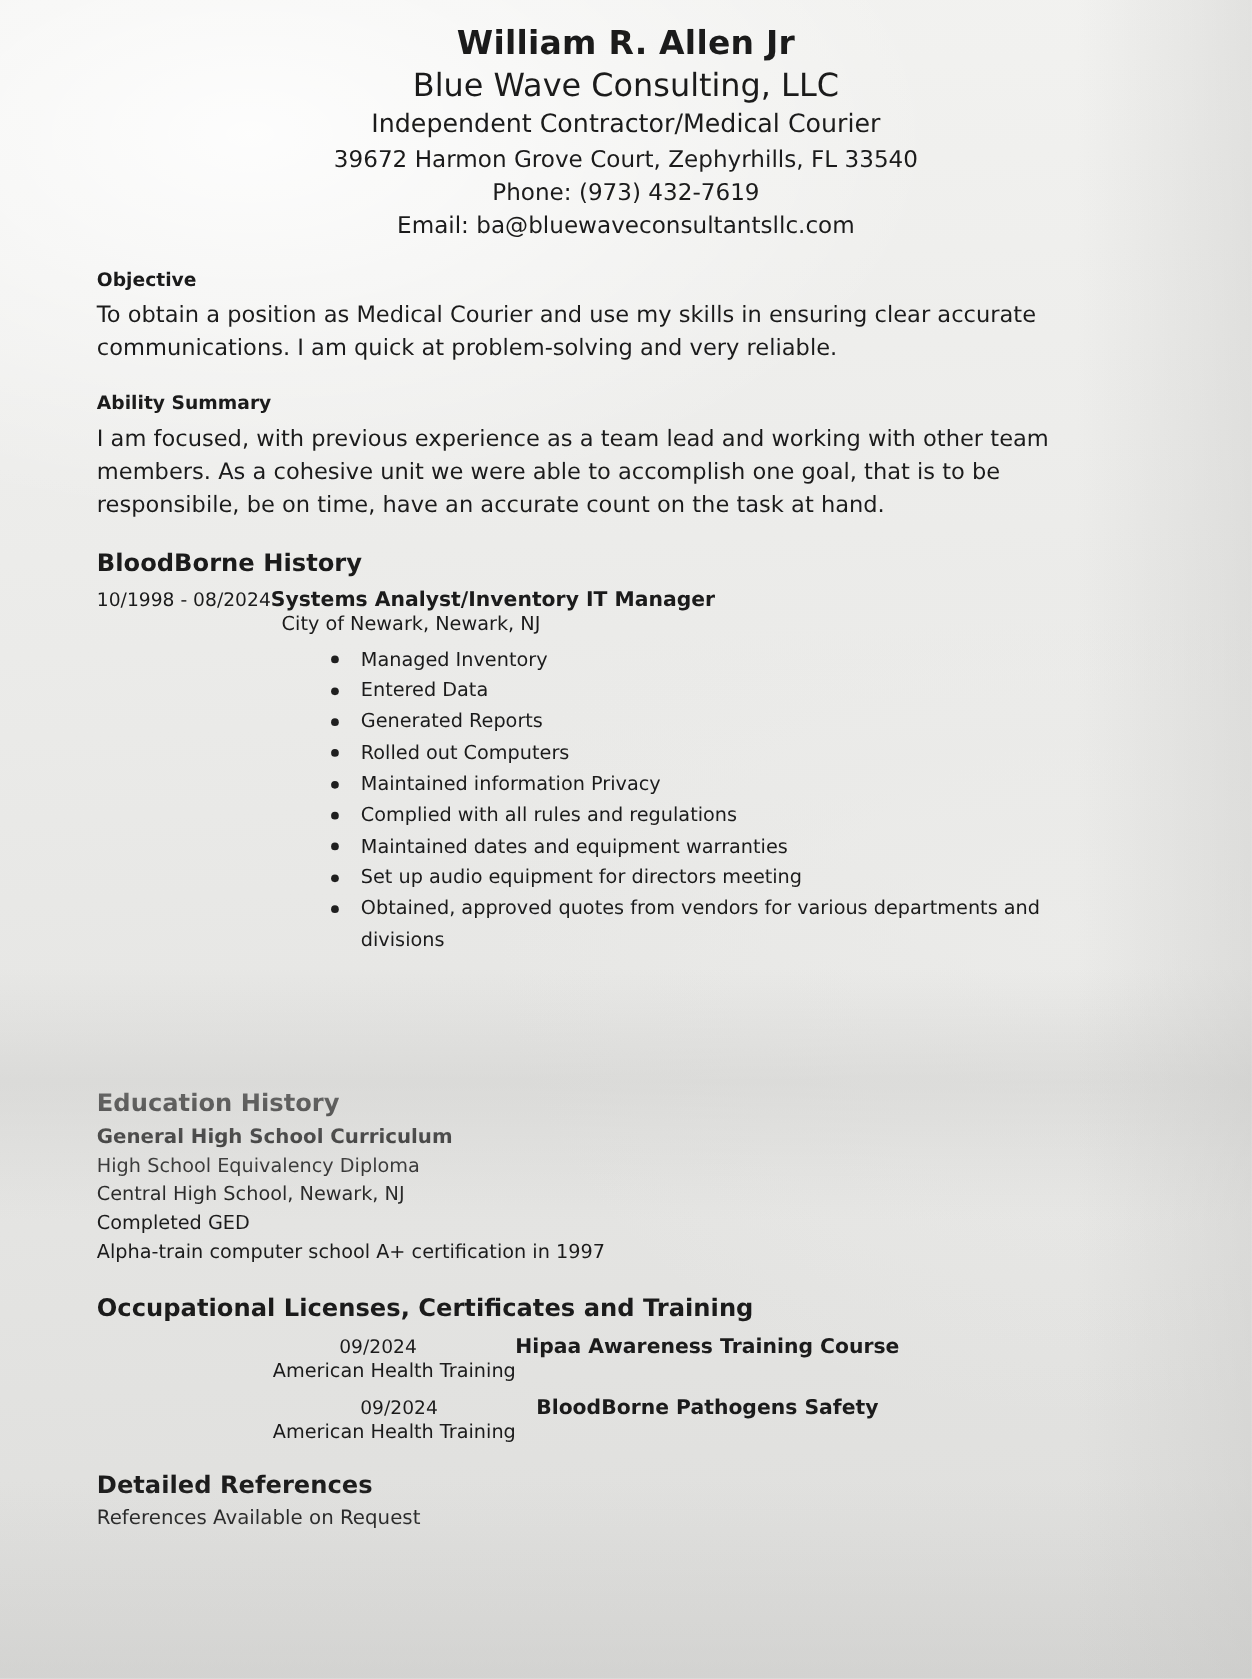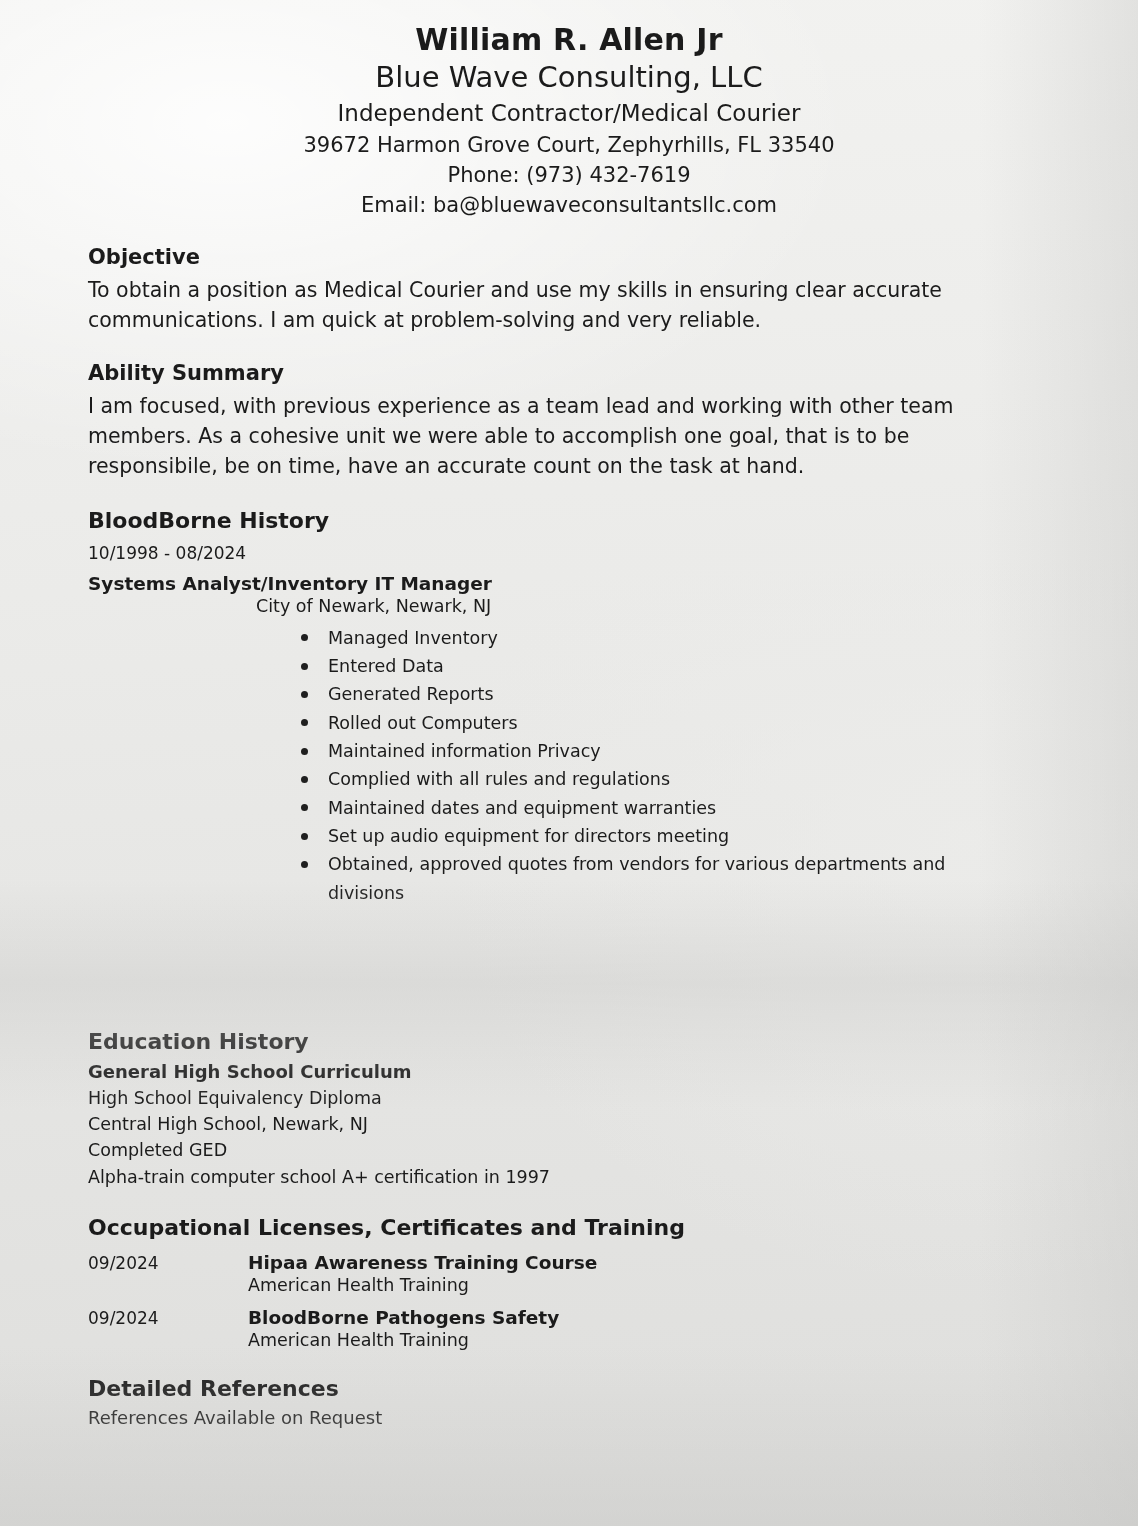--- a/index.html
+++ b/index.html
@@ -79,42 +79,40 @@
     font-weight: 400;
     line-height: 1.34;
     margin-top: 2px;
   }
 
   
   .body-area {
     padding: 0 100px 0 88px;
   }
   .sec-title {
-    font-size: 21px;
+    font-size: 17px;
     font-weight: 700;
     margin-top: 26px;
     margin-bottom: 6px;
   }
   .sec-title.big {
     font-size: 22px;
   }
   .para {
     font-size: 20.5px;
     line-height: 1.47;
     margin: 0 0 2px 0;
     max-width: 915px;
   }
 
   
   .job-head {
     display: flex;
     align-items: baseline;
-    gap: 10px;
     margin-top: 10px;
-    flex-direction: column;
   }
   .job-dates {
     font-size: 17px;
     white-space: nowrap;
   }
   .job-title {
     font-size: 18.5px;
     font-weight: 700;
   }
   .job-employer {
@@ -155,20 +153,21 @@
   .edu-line.bold {
     font-weight: 700;
     font-size: 18px;
   }
 
   
   .lic-row {
     display: flex;
     align-items: baseline;
     margin-top: 12px;
+    justify-content: center;
   }
   .lic-date {
     font-size: 17px;
     width: 160px;
     flex: 0 0 160px;
   }
   .lic-name {
     font-size: 18.5px;
     font-weight: 700;
   }

